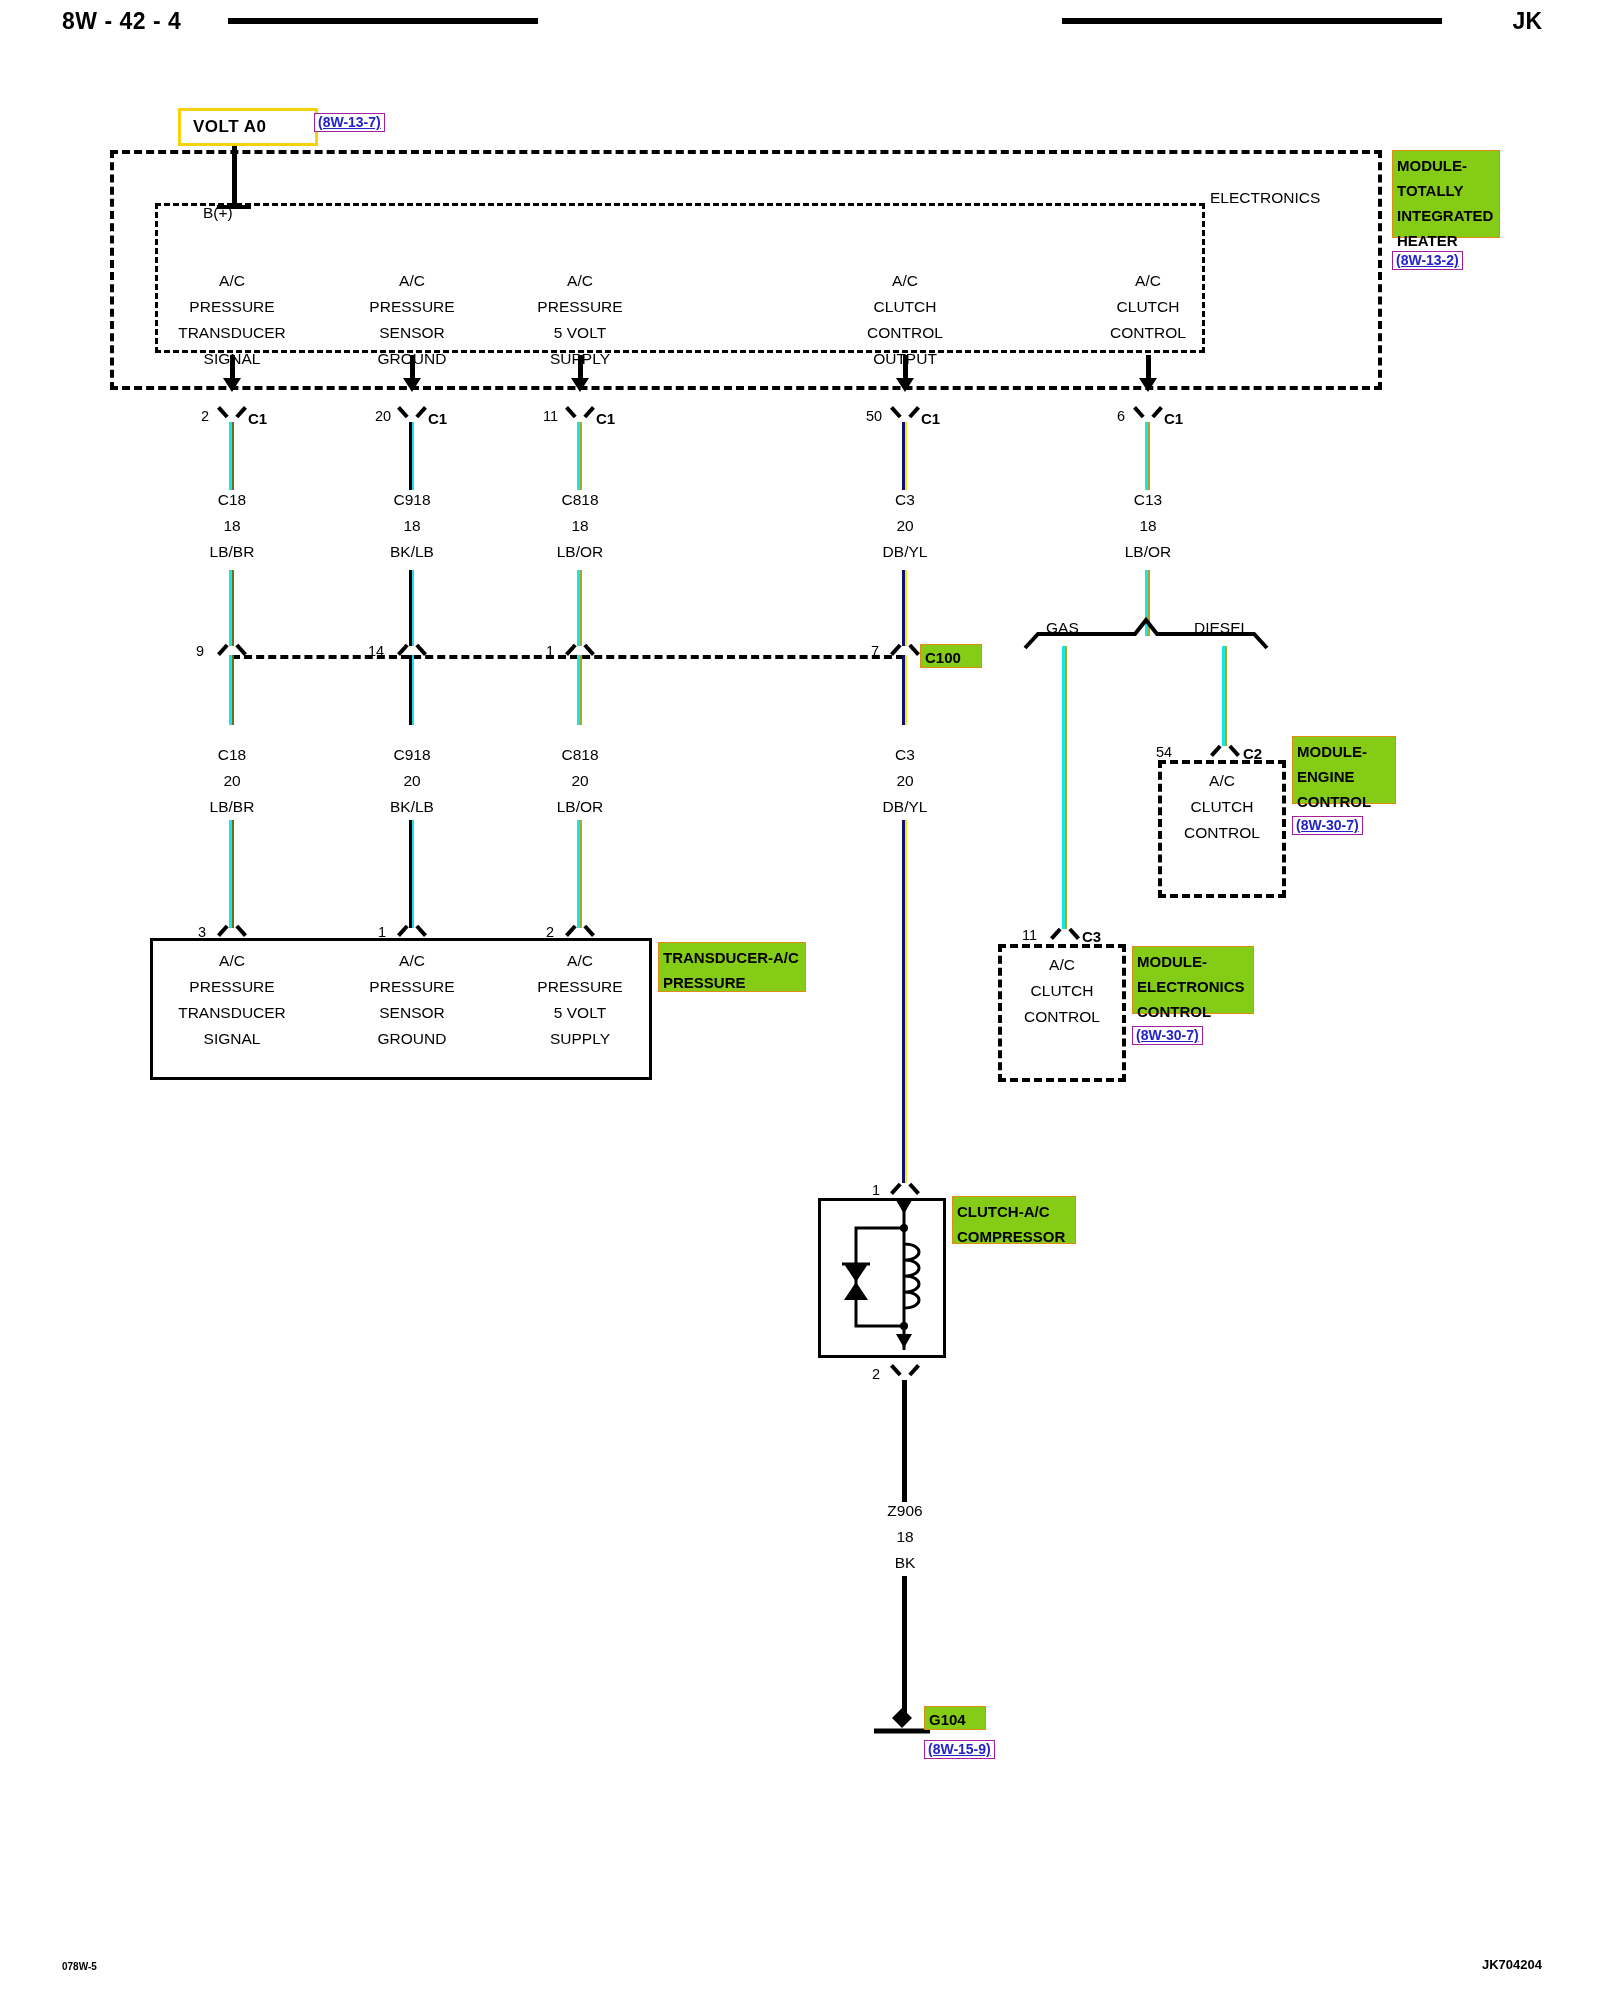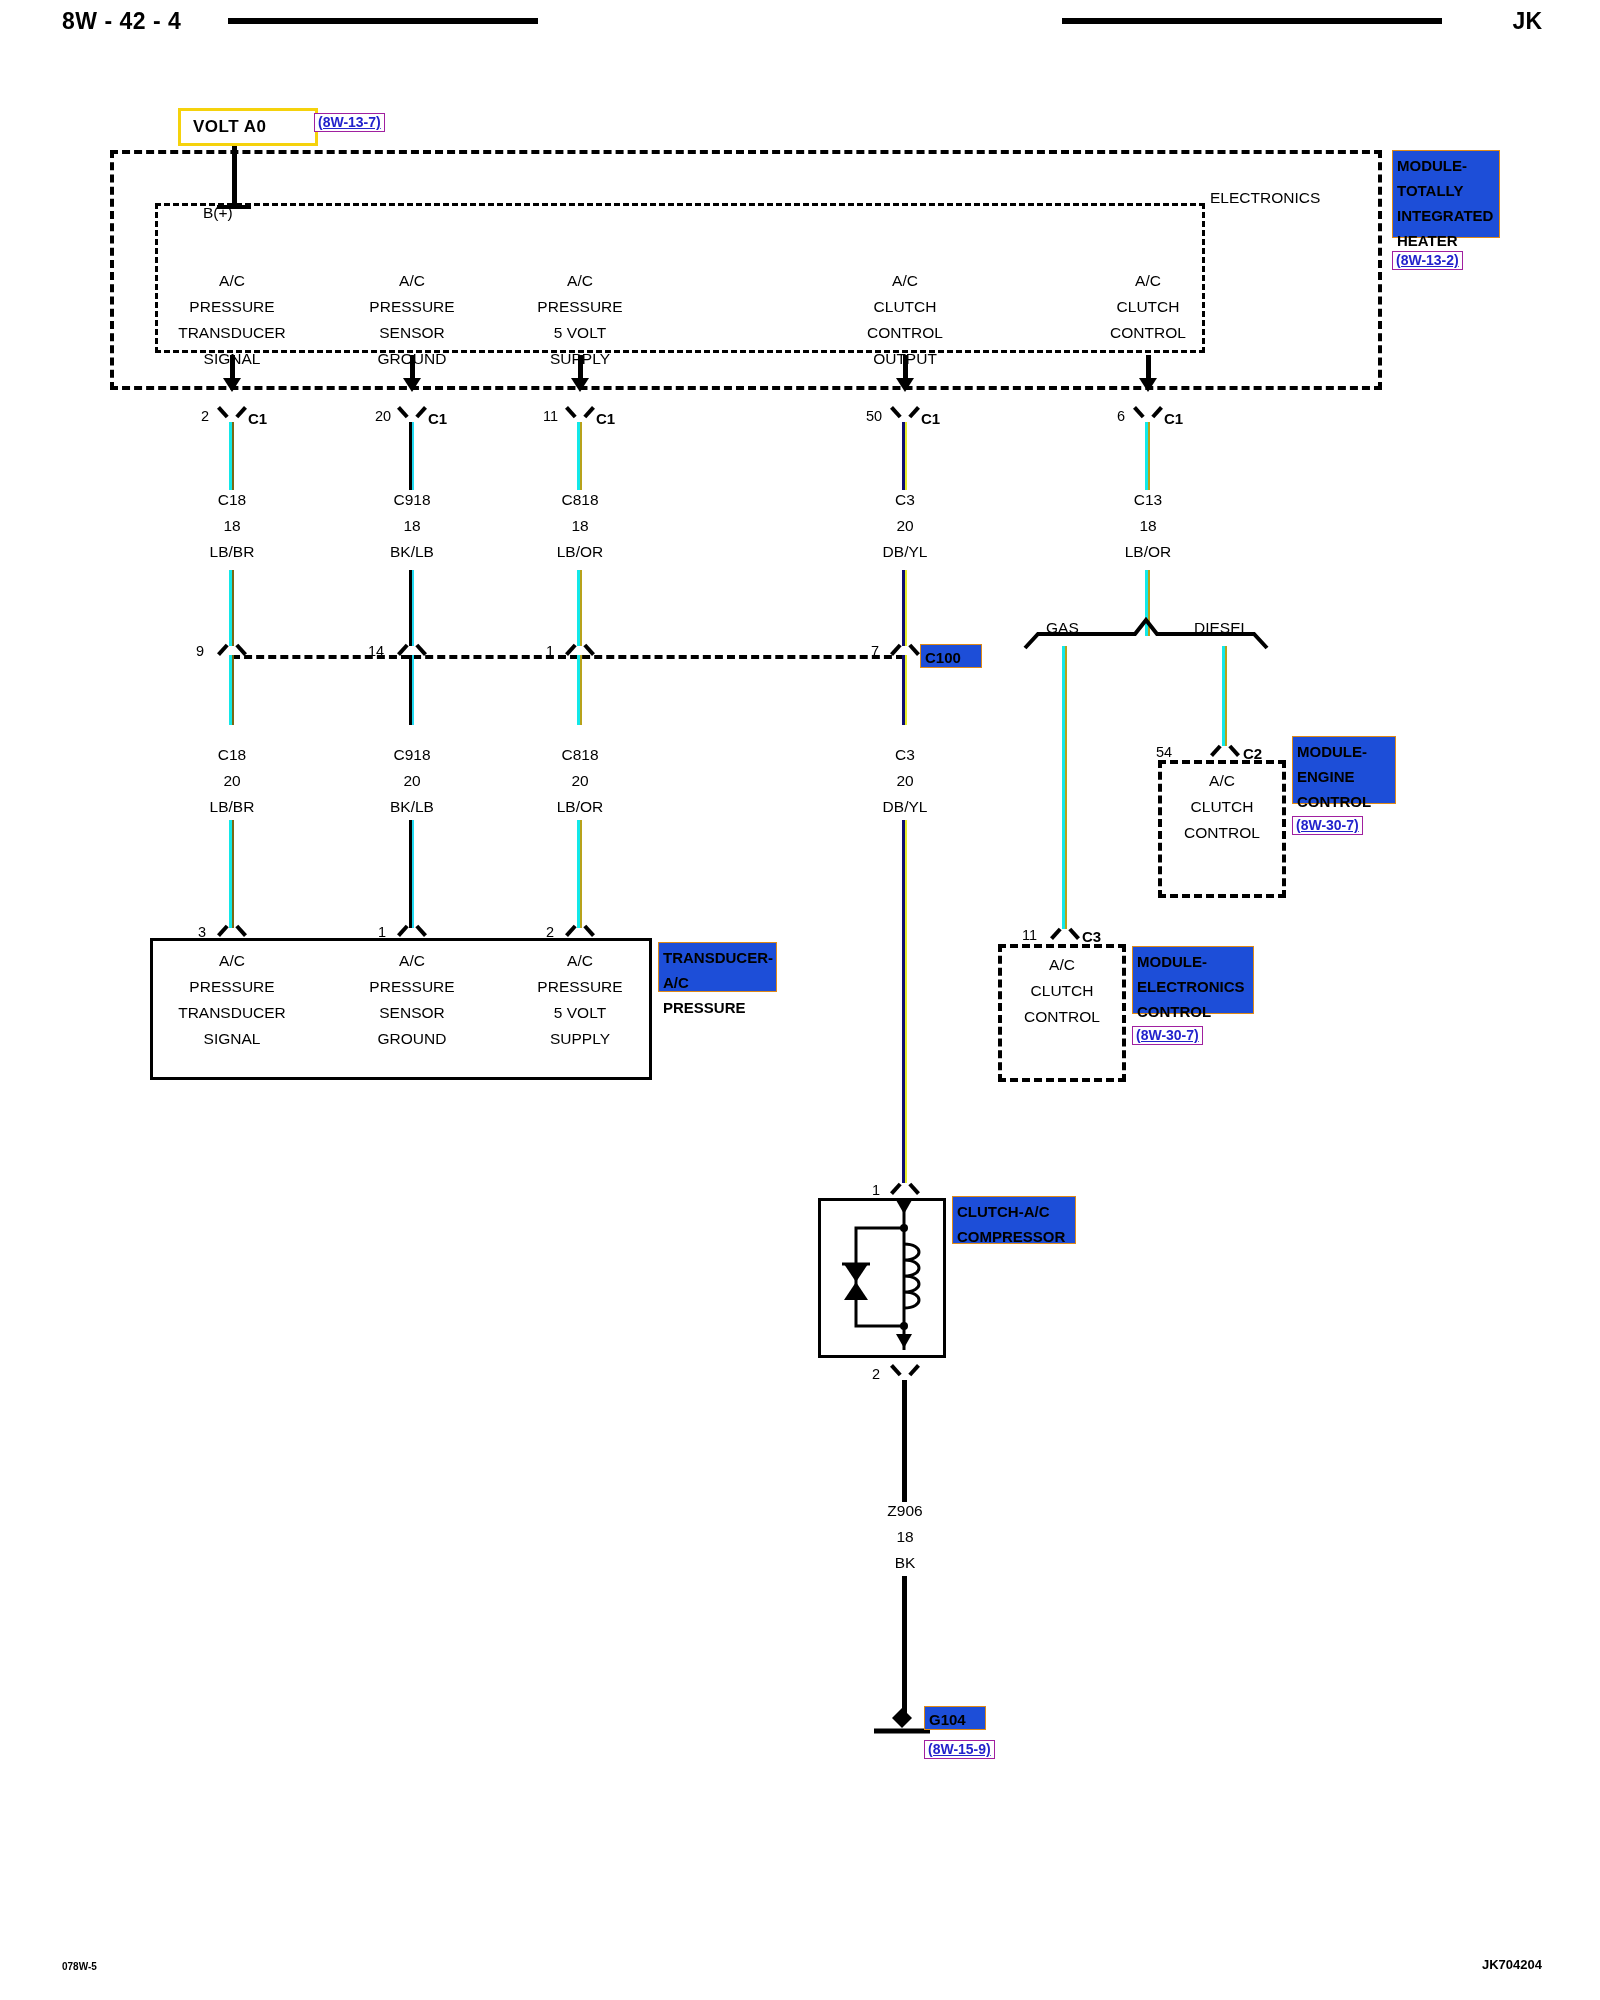--- a/index.html
+++ b/index.html
@@ -21,21 +21,21 @@
   #footer-left{position:absolute;left:62px;bottom:28px;font-size:10px;font-weight:bold;}
   #footer-right{position:absolute;right:58px;bottom:28px;font-size:13px;font-weight:bold;}
 
   
   .lbl{position:absolute;font-size:15.5px;line-height:26px;white-space:nowrap;text-align:center;}
   .pin{position:absolute;font-size:14.5px;white-space:nowrap;}
   .conn{position:absolute;font-size:15px;font-weight:bold;white-space:nowrap;}
   .wirelbl{position:absolute;font-size:15.5px;line-height:26px;white-space:nowrap;text-align:center;width:160px;}
 
   
-  .tag{position:absolute;background:#1d4ed8;border:1.5px solid #e08a16;
+  .tag{position:absolute;background:#84cc16;border:1.5px solid #e08a16;
        font-size:15px;font-weight:bold;line-height:25px;padding:2px 3px 9px 4px;
        color:#000;white-space:normal;box-sizing:border-box;}
   .tag.one{line-height:22px;}
   .ref{position:absolute;border:1.5px solid #a020a0;color:#2222cc;background:#fff;
        font-size:14px;font-weight:bold;padding:0px 3px 1px 3px;white-space:nowrap;
        text-decoration:underline;}
   .battbox{position:absolute;border:3px solid #f5d20c;background:#fff;
        font-size:17px;font-weight:bold;display:flex;align-items:center;padding-left:12px;
        box-sizing:border-box;letter-spacing:.5px;}
 
@@ -262,21 +262,21 @@
   <div>PRESSURE</div>
   <div>SENSOR</div>
   <div>GROUND</div>
 </div>
 <div class="wirelbl" style="left:500px;top:948px;">
   <div>A/C</div>
   <div>PRESSURE</div>
   <div>5 VOLT</div>
   <div>SUPPLY</div>
 </div>
-<div class="tag" style="left:658px;top:942px;width:119px;height:50px;">
+<div class="tag" style="left:658px;top:942px;width:148px;height:50px;">
   <div>TRANSDUCER-A/C</div>
   <div>PRESSURE</div>
 </div>
 
 <svg class="abs" style="left:1020px;top:612px;width:310px;height:44px;overflow:visible;">
   <path d="M 5 36 L 18 22 L 115 22 L 126 8 L 137 22 L 234 22 L 247 36" fill="none" stroke="#000" stroke-width="4"></path>
 </svg>
 <div class="lbl" style="left:1046px;top:615px;">GAS</div>
 <div class="lbl" style="left:1194px;top:615px;">DIESEL</div>
 

